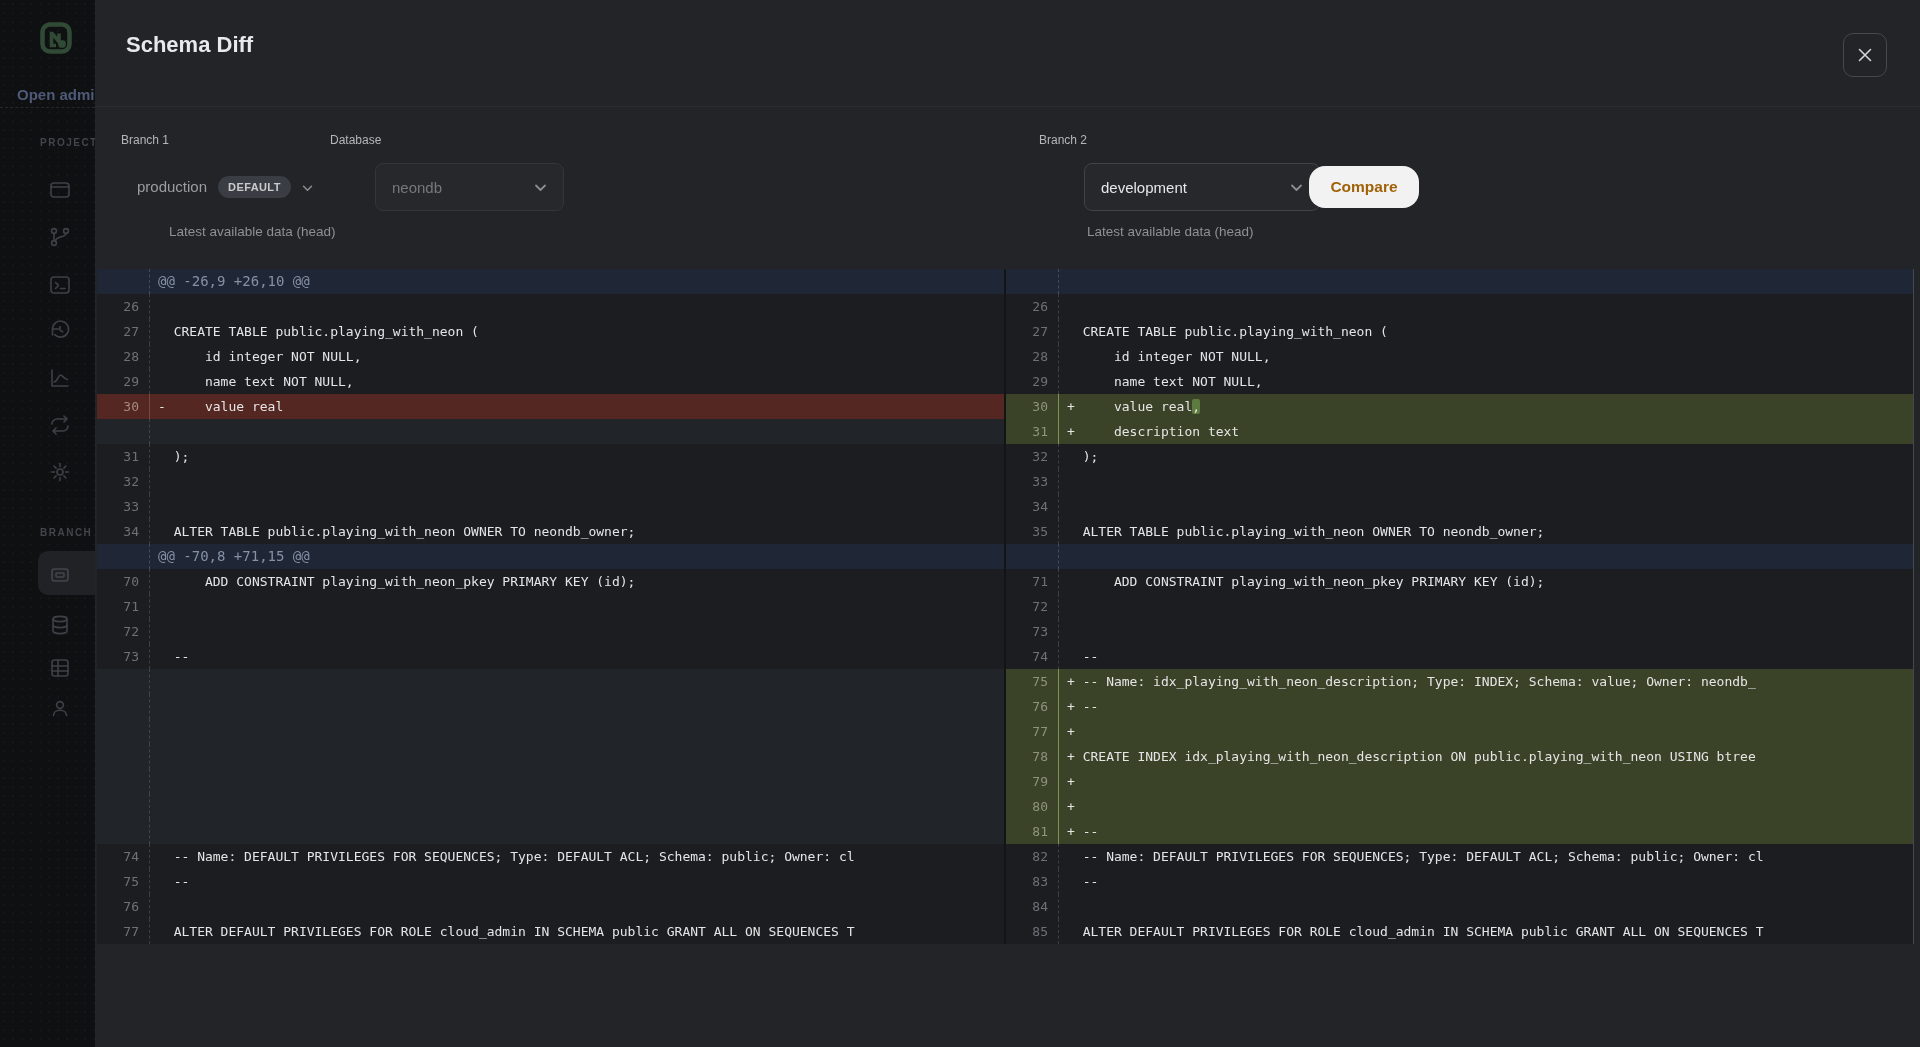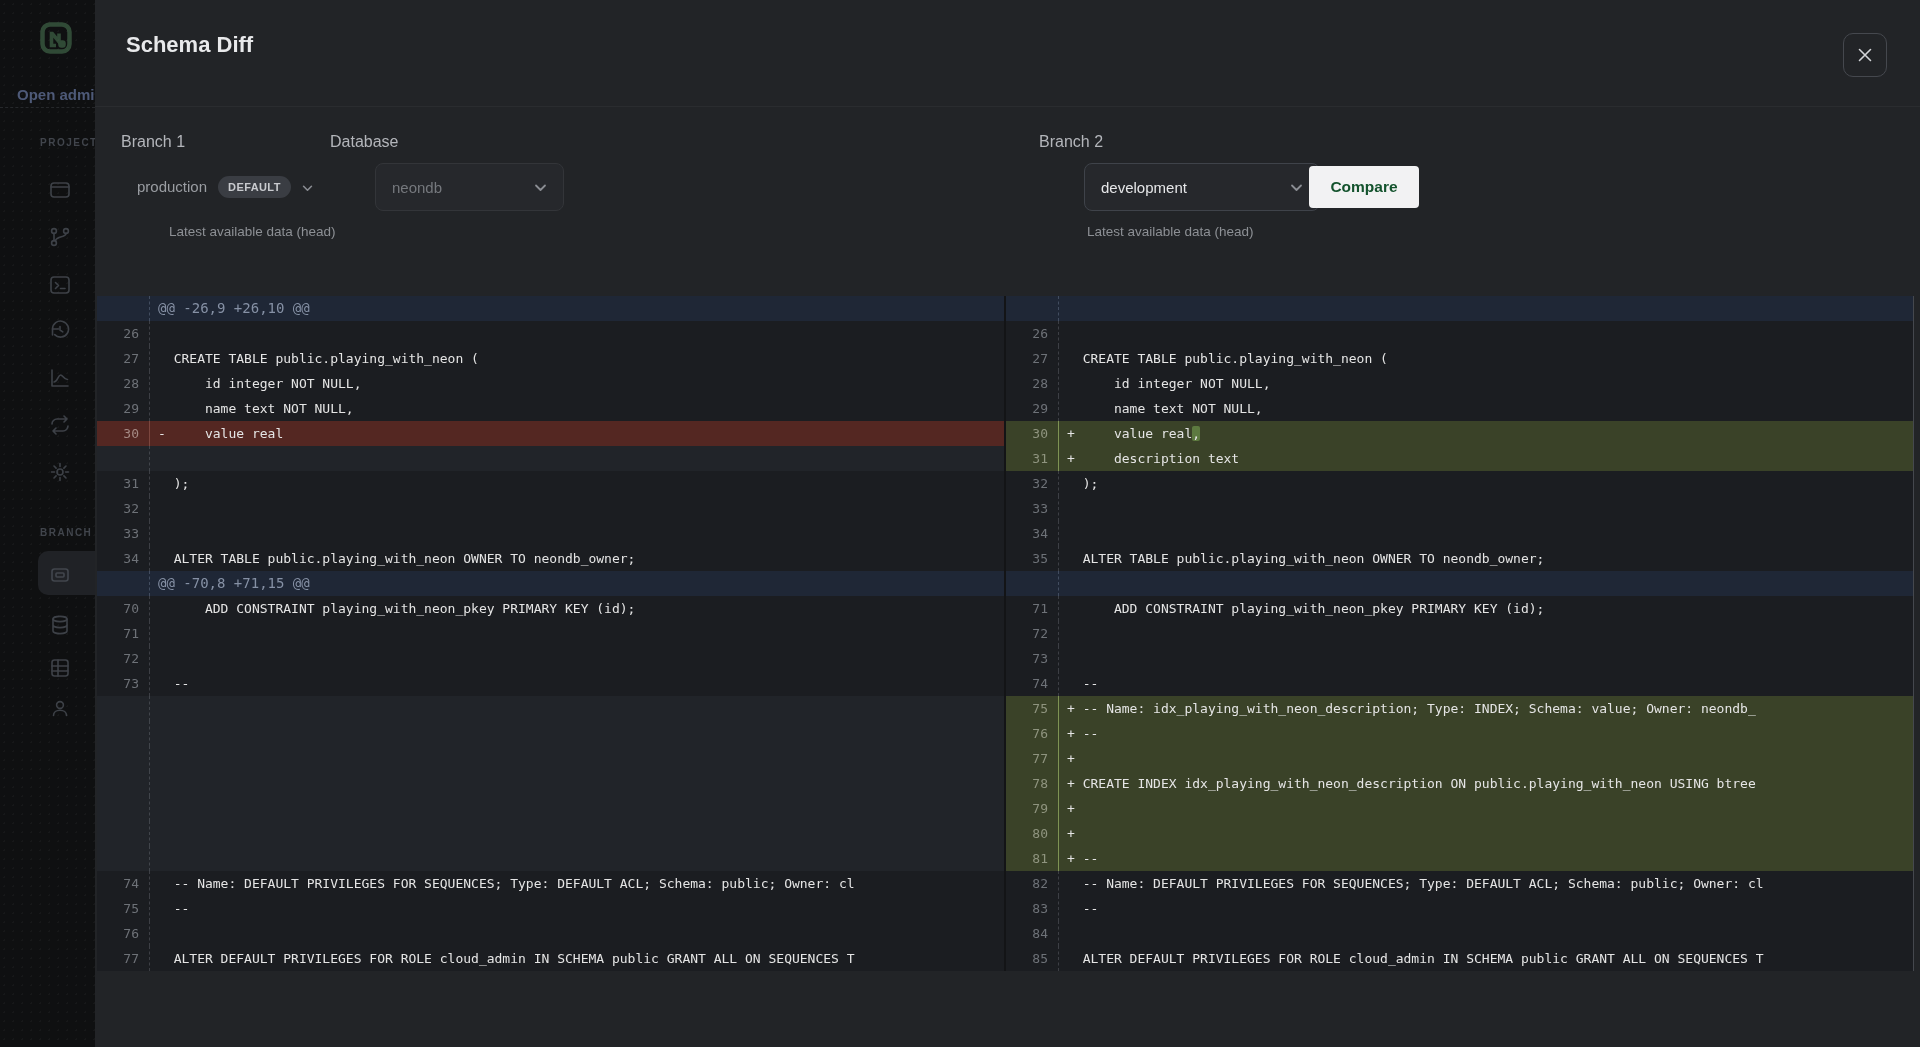--- a/index.html
+++ b/index.html
@@ -26,44 +26,44 @@
   .modal { position:absolute; left:95px; top:0; width:1825px; height:1047px; background:#222427; }
   .m-header { position:absolute; left:0; top:0; width:100%; height:107px;
               border-bottom:1px solid #2a2c2f; }
   .m-title { position:absolute; left:31px; top:32px; font-size:22px; font-weight:600; color:#e8e9eb; }
   .m-close { position:absolute; left:1748px; top:33px; width:44px; height:44px; border-radius:10px;
              border:1px solid #45484e; background:transparent; display:flex; align-items:center;
              justify-content:center; cursor:pointer; }
   .m-close svg { stroke:#d3d5d8; stroke-width:1.6; stroke-linecap:round; }
 
   
-  .ctl-label { position:absolute; top:133px; font-size:16px; color:#b4b6bb; }
+  .ctl-label { position:absolute; top:133px; font-size:12px; color:#b4b6bb; }
   .ctl-caption { position:absolute; top:224px; font-size:13.5px; color:#8d9095;margin-left:48px; }
   .sel-plain { position:absolute; left:42px; top:163px; height:47px; display:flex;
                align-items:center; gap:11px; cursor:pointer; }
   .sel-plain .val { font-size:15px; color:#9a9da2; }
   .badge { background:#3a3d43; color:#c9cbcf; font-size:11px; font-weight:700;
            letter-spacing:.4px; border-radius:999px; padding:5px 10px; }
   .select { position:absolute; top:163px; height:48px; border-radius:8px; background:#26282c;
             display:flex; align-items:center; justify-content:space-between;
             padding:0 16px; cursor:pointer;margin-left:45px; }
   .select.disabled { border:1px solid #333539; }
   .select.disabled .val { color:#75787d; }
   .select.active { border:1px solid #3f434a; }
   .select.active .val { color:#e6e7e9; }
   .select .val { font-size:15px; }
   .chev { flex:0 0 auto; }
   .chev svg { stroke:#8a8d93; stroke-width:1.8; fill:none; stroke-linecap:round; stroke-linejoin:round; }
   .compare-btn { position:absolute; left:1214px; top:166px; width:110px; height:42px;
-                 background:#f2f2f3; color:#14532d; border:none; border-radius:4px;
+                 background:#f2f2f3; color:#a16207; border:none; border-radius:16px;
                  font-family:inherit; font-size:15.5px; font-weight:600; cursor:pointer; }
 
   
   .diff { position:absolute; left:2px; top:269px; width:1817px; height:675px;
-          display:flex; gap:2px; background:#131416; border-right:1px solid #45484e;margin-top:27px; }
+          display:flex; gap:2px; background:#131416; border-right:1px solid #45484e; }
   .pane { flex:1 1 0; min-width:0; background:#1b1d21; overflow:hidden; }
   .drow { display:flex; height:25px; line-height:25px; }
   .ln   { flex:0 0 53px; padding-right:10px; text-align:right;
           font-family:"DejaVu Sans Mono",monospace; font-size:13px; color:#6e7278;
           border-right:1px dashed rgba(150,155,165,.28); }
   .code { flex:1 1 auto; min-width:0; padding-left:8px; overflow:hidden;
           font-family:"DejaVu Sans Mono",monospace; font-size:13px; color:#e5e5e5;
           white-space:pre; }
   .drow.hunk   { background:#1f2736; }
   .drow.hunk .code { color:#8691a5; font-size:14px; }

